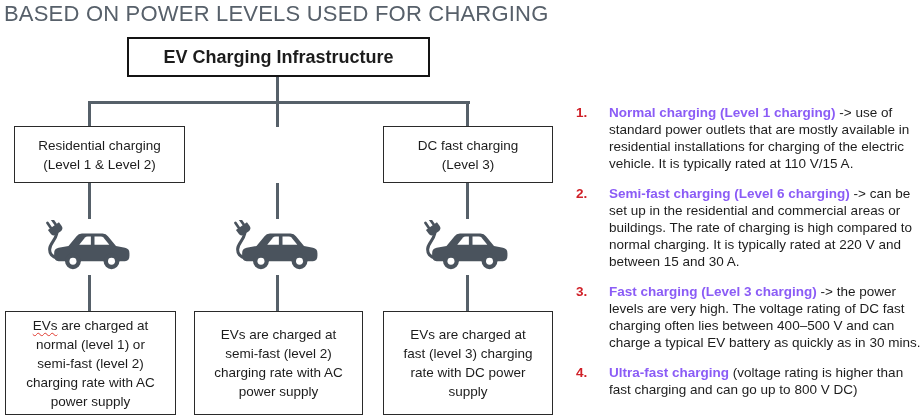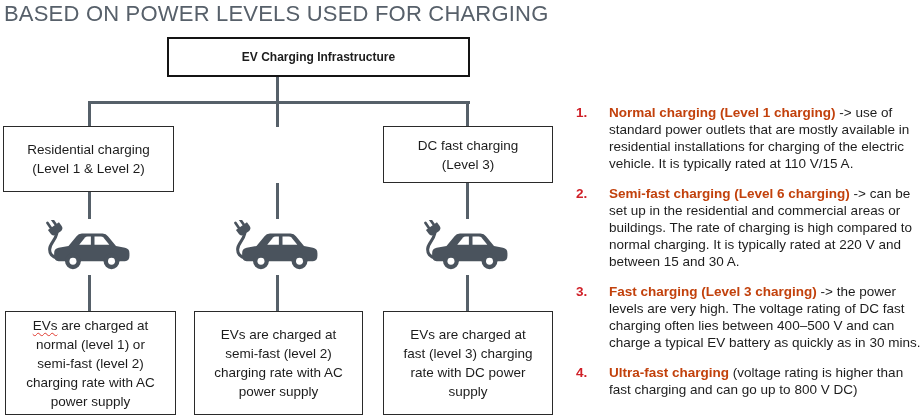--- a/index.html
+++ b/index.html
@@ -16,39 +16,39 @@
   .vline { width:3px; }
   .hline { height:3px; }
   
   .node {
     position:absolute; background:#ffffff; border:1.4px solid #2a2a2a;
     display:flex; align-items:center; justify-content:center;
     text-align:center; box-sizing:border-box;
     font-size:13.5px; line-height:19px; color:#1c1c1c;
   }
   .node .lbl { white-space:pre-line; }
-  .root-box { border:2.2px solid #141414; font-weight:bold; font-size:12px;margin-left:40px; }
+  .root-box { border:2.2px solid #141414; font-weight:bold; font-size:18px; }
   .car { position:absolute; }
   .squiggle {
     text-decoration-line:underline;
     text-decoration-style:wavy;
     text-decoration-color:#e03b30;
     text-decoration-thickness:1px;
     text-underline-offset:2px;
     margin-top:30px;
   }
   
   .legend { position:absolute; left:576px; top:104px; width:347px; }
   .legend-item { display:flex; margin-bottom:13px; }
   .legend-num {
     width:33px; flex:0 0 33px; color:#d02028; font-weight:bold;
     font-size:13.5px; line-height:17px;
   }
   .legend-text { width:312px; font-size:13.5px; line-height:17px; color:#1d1d1d; }
-  .legend-text b { font-weight:bold; color:#c2410c;margin-top:26px; }
+  .legend-text b { font-weight:bold; color:#8b5cf6;margin-top:26px; }
 </style>
 </head>
 <body>
 
 <div class="canvas">
 
   <div class="page-title">BASED ON POWER LEVELS USED FOR CHARGING</div>
 
   <div class="node root-box" style="left:127px; top:37px; width:303px; height:40px;">
     <span class="lbl">EV Charging Infrastructure</span>
@@ -62,21 +62,21 @@
   <div class="line vline" style="left:466px; top:101px; height:26px;"></div>
 
   <div class="line vline" style="left:88px;  top:183px; height:36px;"></div>
   <div class="line vline" style="left:276px; top:183px; height:36px;"></div>
   <div class="line vline" style="left:466px; top:183px; height:36px;"></div>
 
   <div class="line vline" style="left:88px;  top:275px; height:37px;"></div>
   <div class="line vline" style="left:276px; top:275px; height:37px;"></div>
   <div class="line vline" style="left:466px; top:275px; height:37px;"></div>
 
-  <div class="node" style="left:3px; top:126px; width:171px; height:66px;">
+  <div class="node" style="left:14px; top:126px; width:171px; height:57px;">
     <span class="lbl">Residential charging
 (Level 1 &amp; Level 2)</span>
   </div>
   <div class="node" style="left:383px; top:126px; width:170px; height:57px;align-items:center;">
     <span class="lbl">DC fast charging
 (Level 3)</span>
   </div>
 
   <svg class="car" style="left:45px; top:220px;" width="90" height="52" viewBox="0 0 100 58" aria-hidden="true">
     <g fill="#4a535d">

